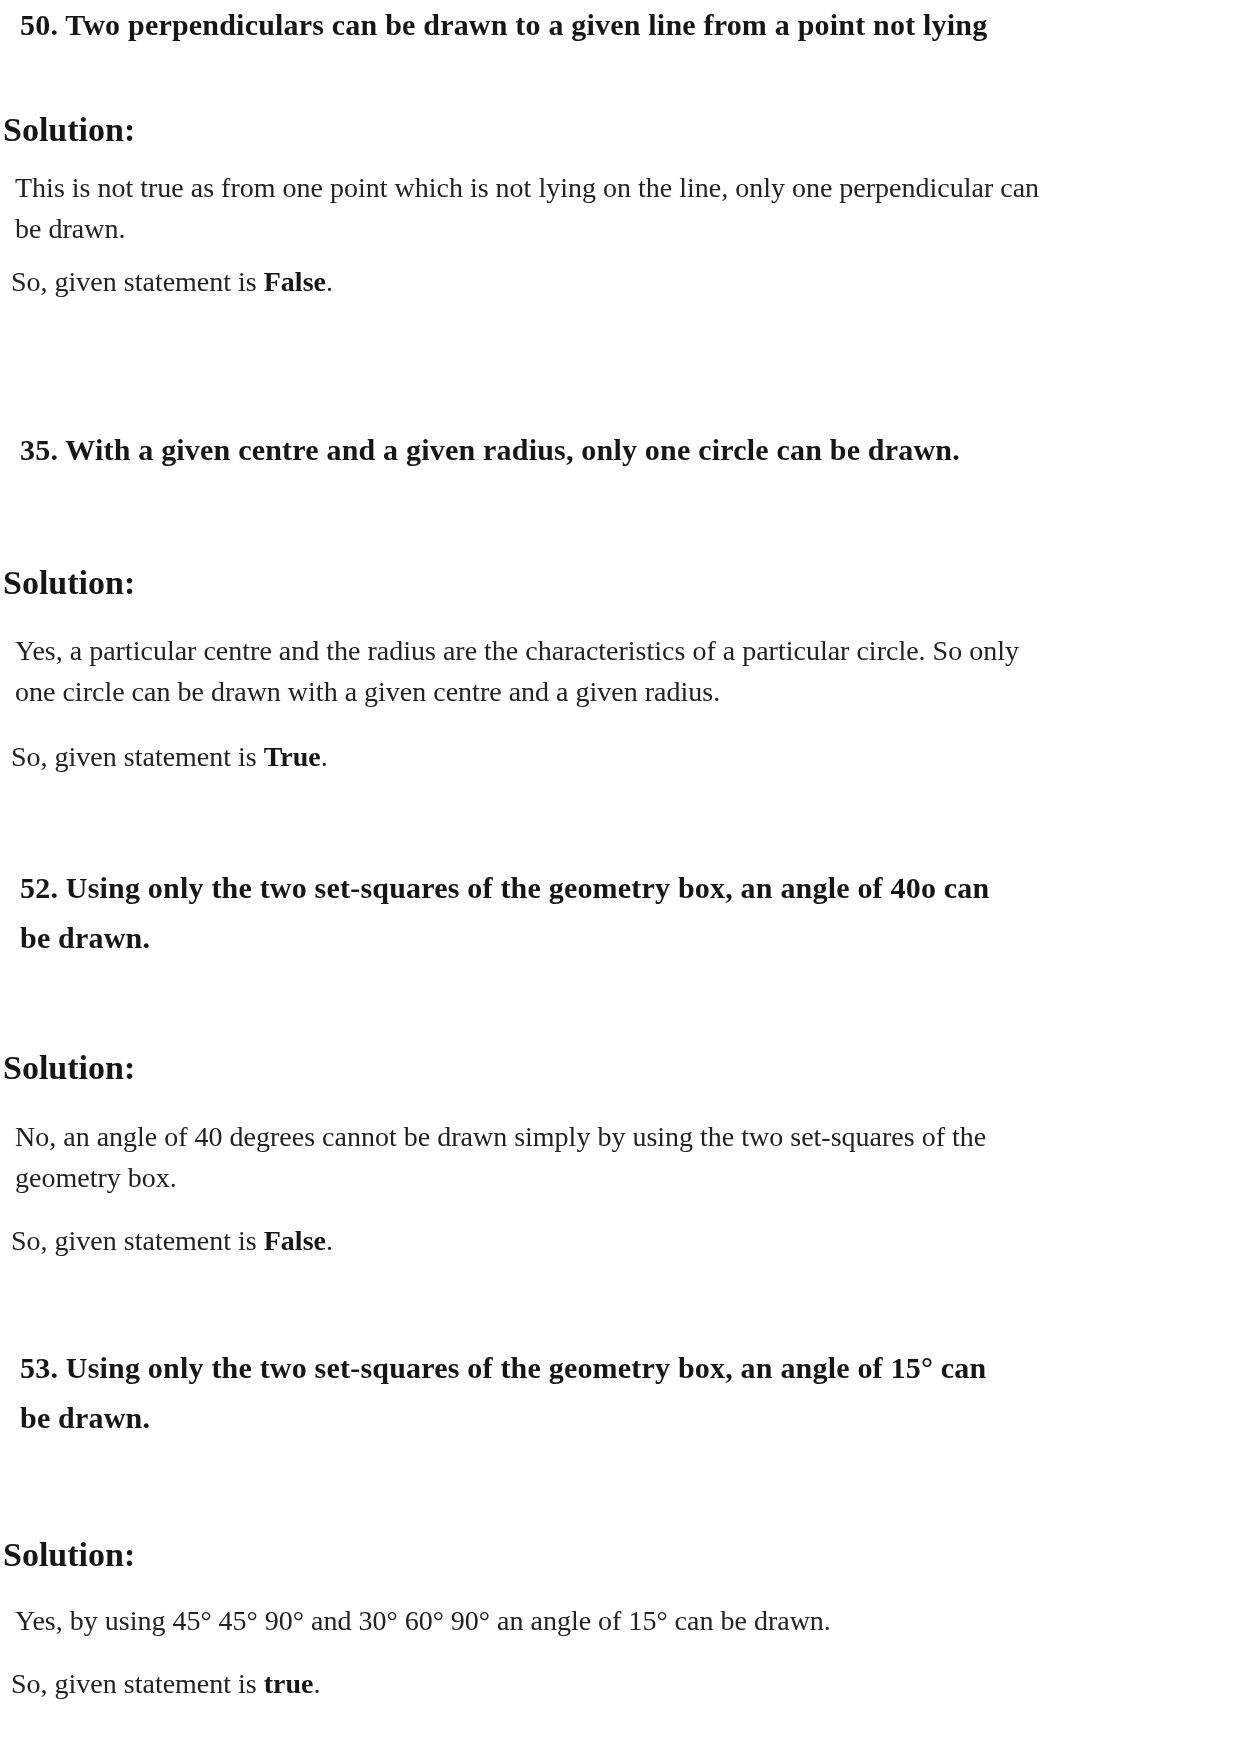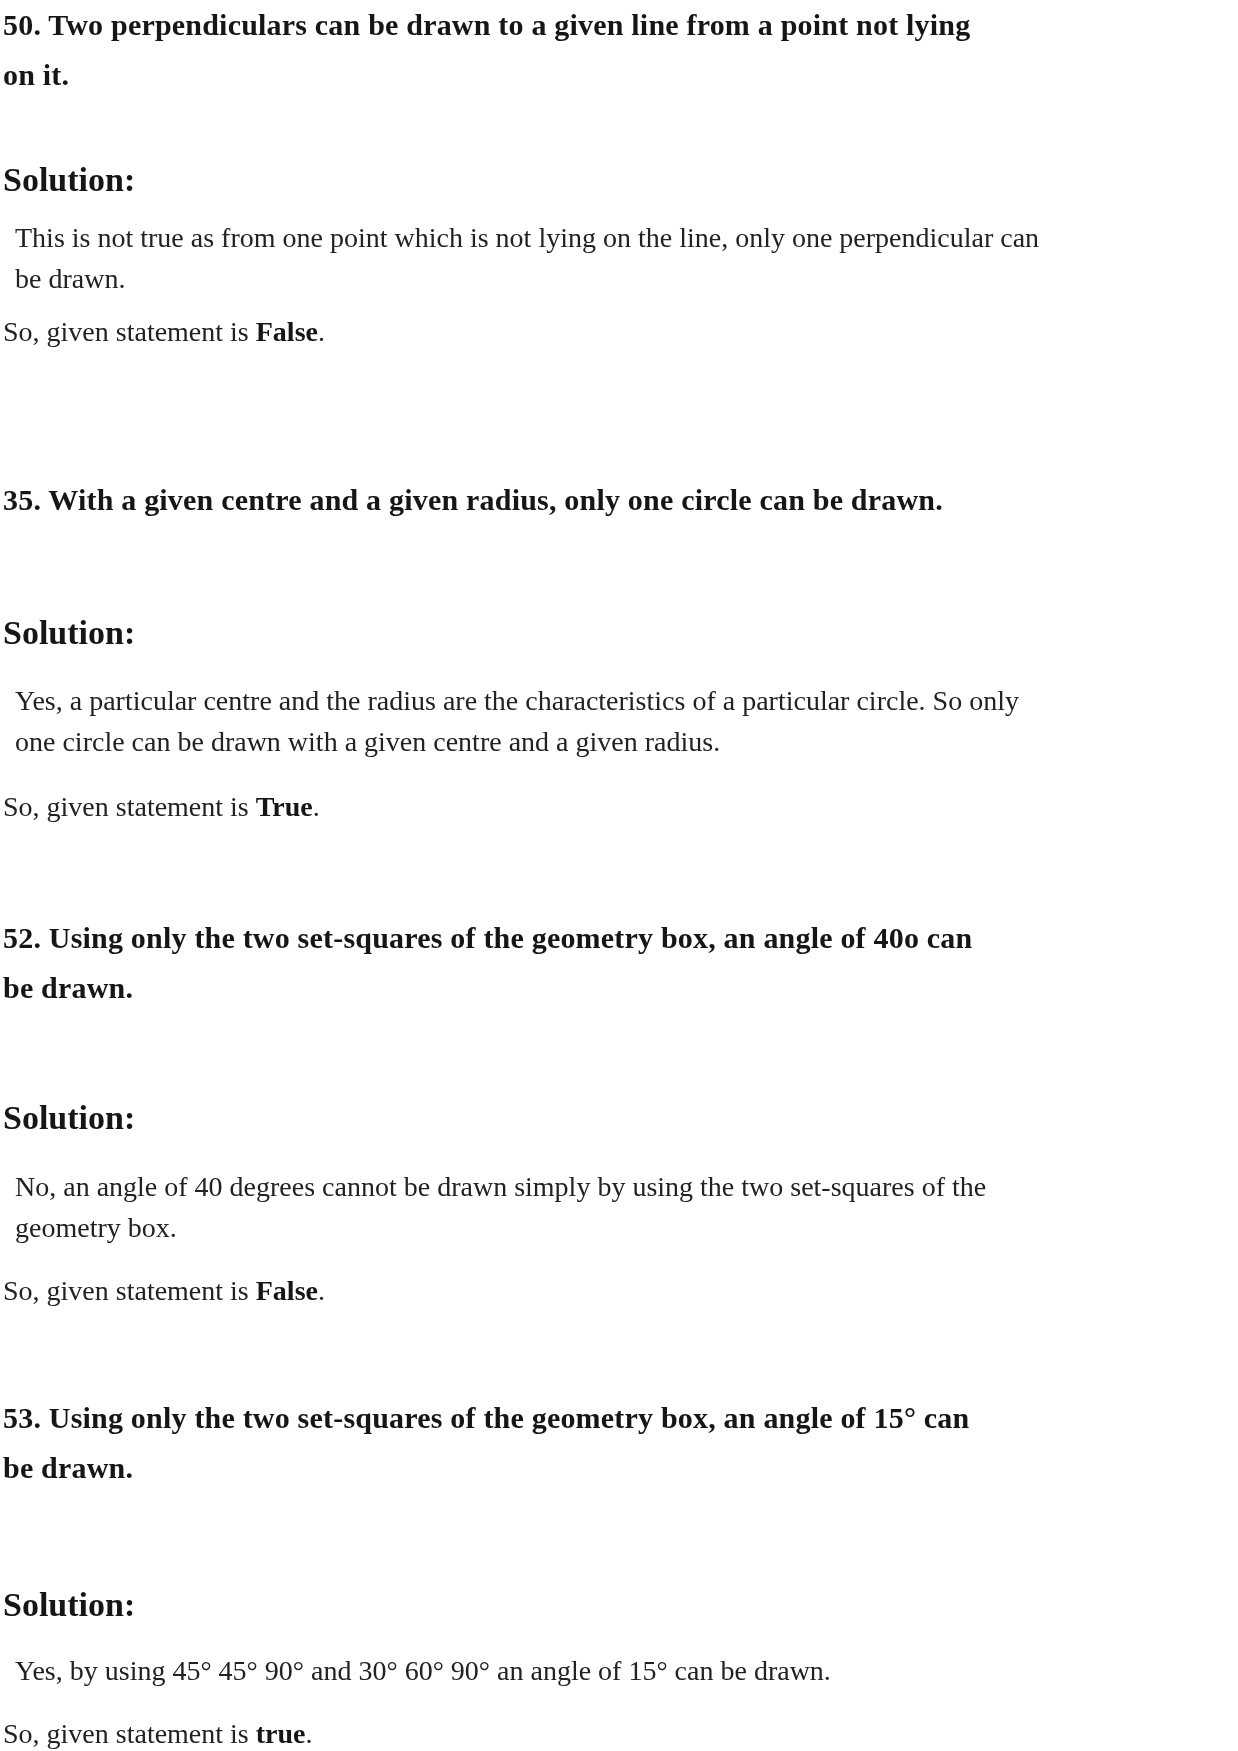--- a/index.html
+++ b/index.html
@@ -14,21 +14,21 @@
     font-family: "Liberation Serif", "DejaVu Serif", serif;
     color: #1e1e1e;
   }
   .doc {
     padding: 0 2px 0 3px;
   }
   .q-heading {
     font-size: 30px;
     font-weight: 700;
     line-height: 50px;
-    margin: 0;
+    margin: 17px;
     color: #161616;
     letter-spacing: 0.2px;
   }
   .q-line { display: block; }
   .sol-label {
     font-size: 34px;
     font-weight: 700;
     line-height: 38px;
     margin: 0;
     color: #161616;
@@ -36,21 +36,21 @@
   .body-par {
     font-size: 28px;
     line-height: 41px;
     margin: 12px;
     color: #222222;
   }
   .body-line { display: block; }
   .verdict {
     font-size: 28px;
     line-height: 38px;
-    margin: 0;
+    margin: 8px;
     color: #222222;
   }
   .verdict-word { font-weight: 700; color: #161616; }
 
   
   .qa-50 .q-heading { margin-top: 0; }
   .qa-50 .sol-label { margin-top: 61px; }
   .qa-50 .body-par  { margin-top: 18px; }
   .qa-50 .verdict   { margin-top: 14px; }
 
@@ -70,21 +70,20 @@
   .qa-53 .verdict   { margin-top: 24px; }
 </style>
 </head>
 <body>
 
 <div class="doc">
 
   <section class="qa qa-50">
     <h2 class="q-heading">
         <span class="q-line">50. Two perpendiculars can be drawn to a given line from a point not lying</span>
-        <span class="q-line">on it.</span>
       </h2>
     <h3 class="sol-label">Solution:</h3>
     <p class="body-par">
         <span class="body-line">This is not true as from one point which is not lying on the line, only one perpendicular can</span>
         <span class="body-line">be drawn.</span>
       </p>
     <p class="verdict"><span>So, given statement is </span><span class="verdict-word">False</span><span>.</span></p>
   </section>
 
   <section class="qa qa-51">

